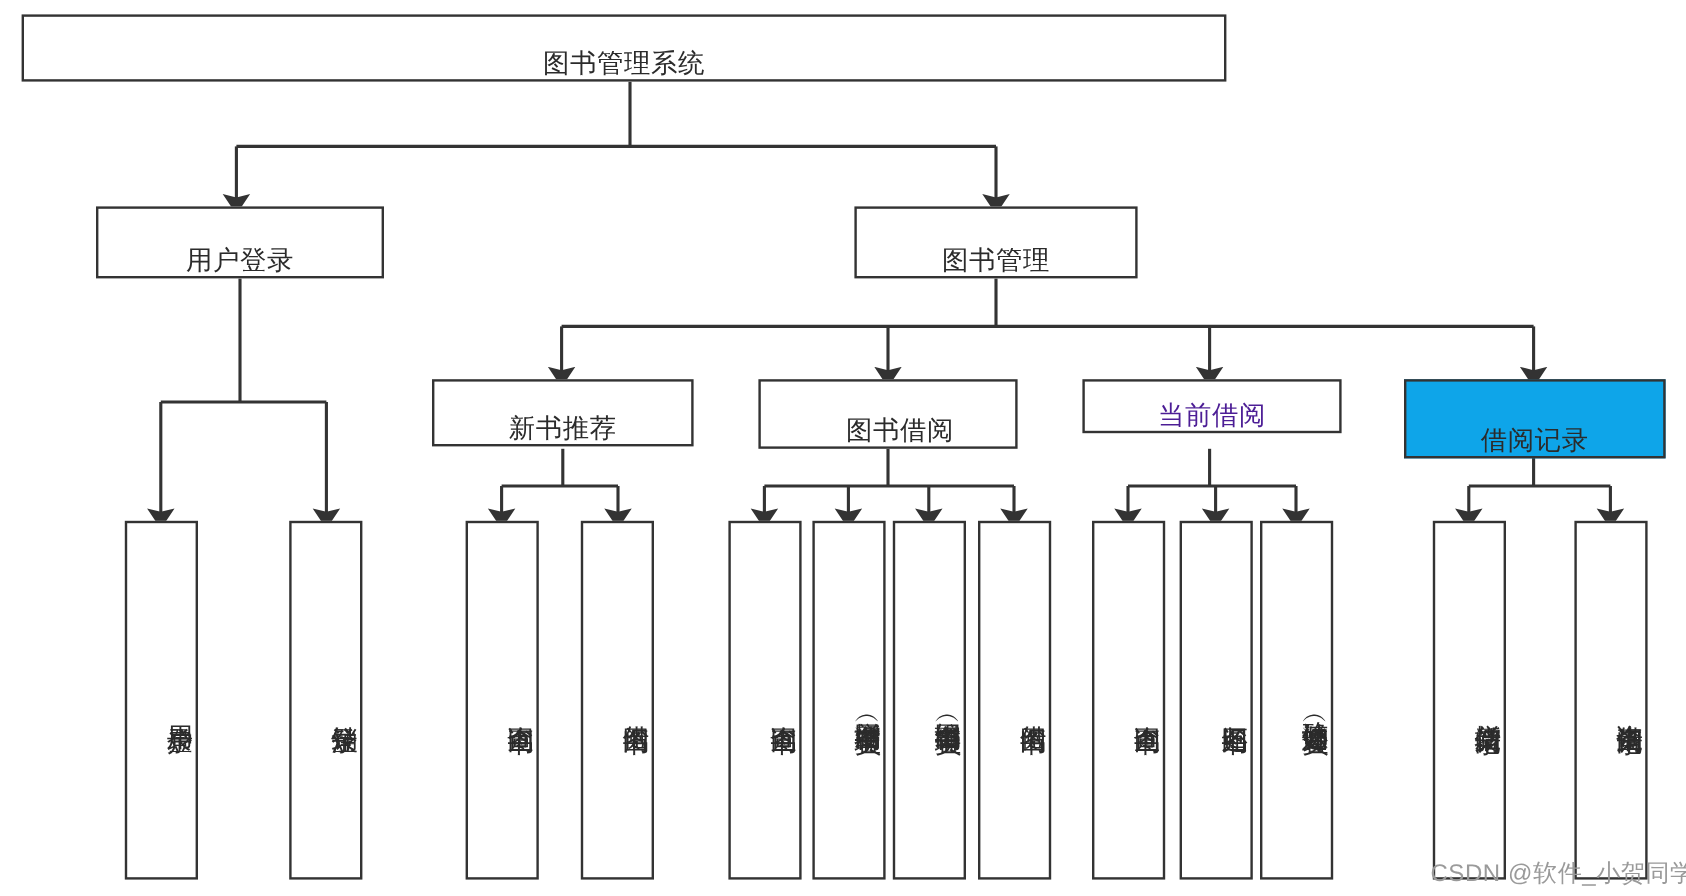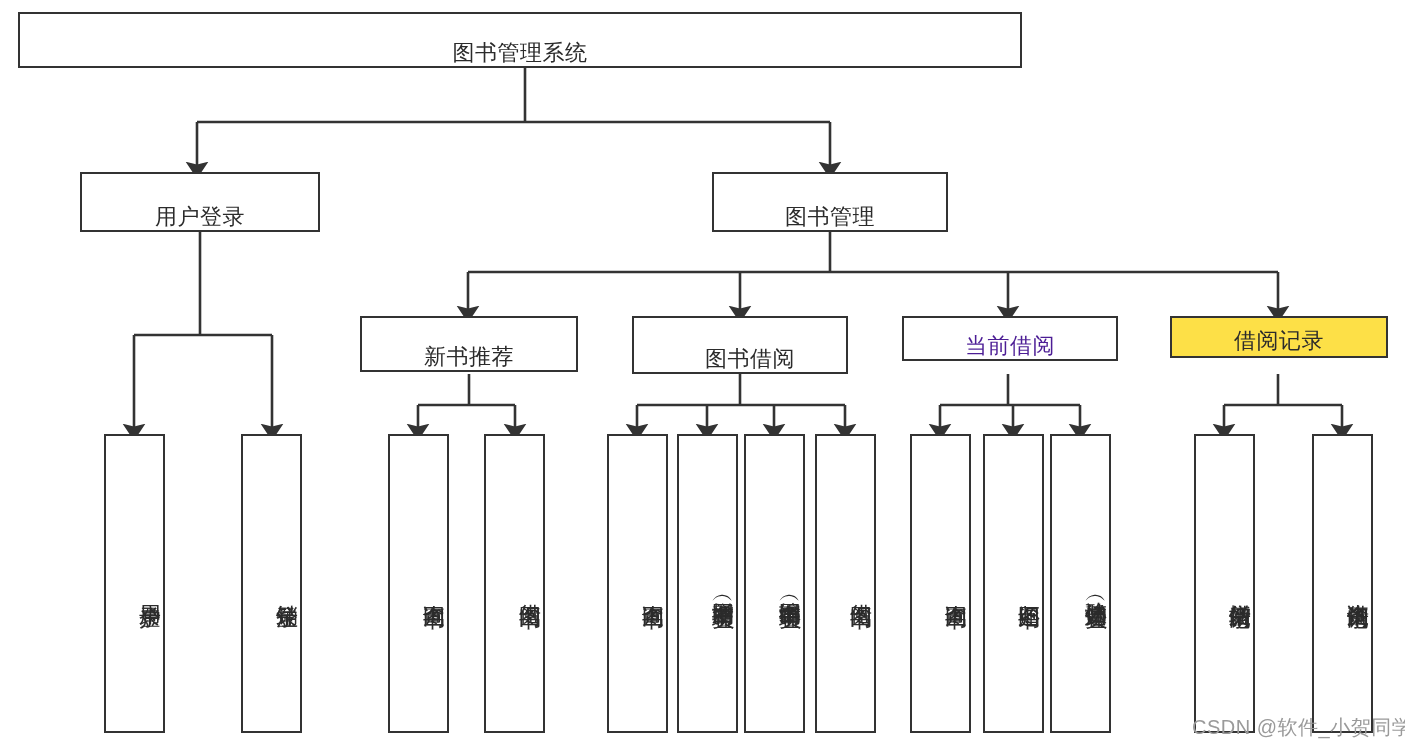--- a/index.html
+++ b/index.html
@@ -138,21 +138,21 @@
 
   <div class="node horiz" style="left: 360px; top: 316px; width: 218px; height: 56px; border-color: rgb(51, 51, 51); color: rgb(43, 43, 43); background: rgb(255, 255, 255);">
     <span class="txt">新书推荐</span>
   </div>
   <div class="node horiz" style="left: 632px; top: 316px; width: 216px; height: 58px; border-color: rgb(51, 51, 51); color: rgb(43, 43, 43); background: rgb(255, 255, 255); padding-left: 20px;">
     <span class="txt">图书借阅</span>
   </div>
   <div class="node horiz" style="left: 902px; top: 316px; width: 216px; height: 45px; border-color: rgb(51, 51, 51); color: #4c1d95; background: rgb(255, 255, 255);">
     <span class="txt">当前借阅</span>
   </div>
-  <div class="node horiz" style="left: 1170px; top: 316px; width: 218px; height: 42px; border-color: rgb(51, 51, 51); color: rgb(43, 43, 43); background: #fde047; font-family: Liberation Mono, monospace;">
+  <div class="node horiz" style="left: 1170px; top: 316px; width: 218px; height: 66px; border-color: rgb(51, 51, 51); color: rgb(43, 43, 43); background: #0ea5e9;">
     <span class="txt">借阅记录</span>
   </div>
 
   <div class="node vert" style="left: 104px; top: 434px; width: 61px; height: 299px; border-color: rgb(51, 51, 51); color: rgb(43, 43, 43); background: rgb(255, 255, 255);">
     <span class="txt">用户登录</span>
   </div>
   <div class="node vert" style="left: 241px; top: 434px; width: 61px; height: 299px; border-color: rgb(51, 51, 51); color: rgb(43, 43, 43); background: rgb(255, 255, 255);">
     <span class="txt">注销登录</span>
   </div>
   <div class="node vert" style="left: 388px; top: 434px; width: 61px; height: 299px; border-color: rgb(51, 51, 51); color: rgb(43, 43, 43); background: rgb(255, 255, 255);">

